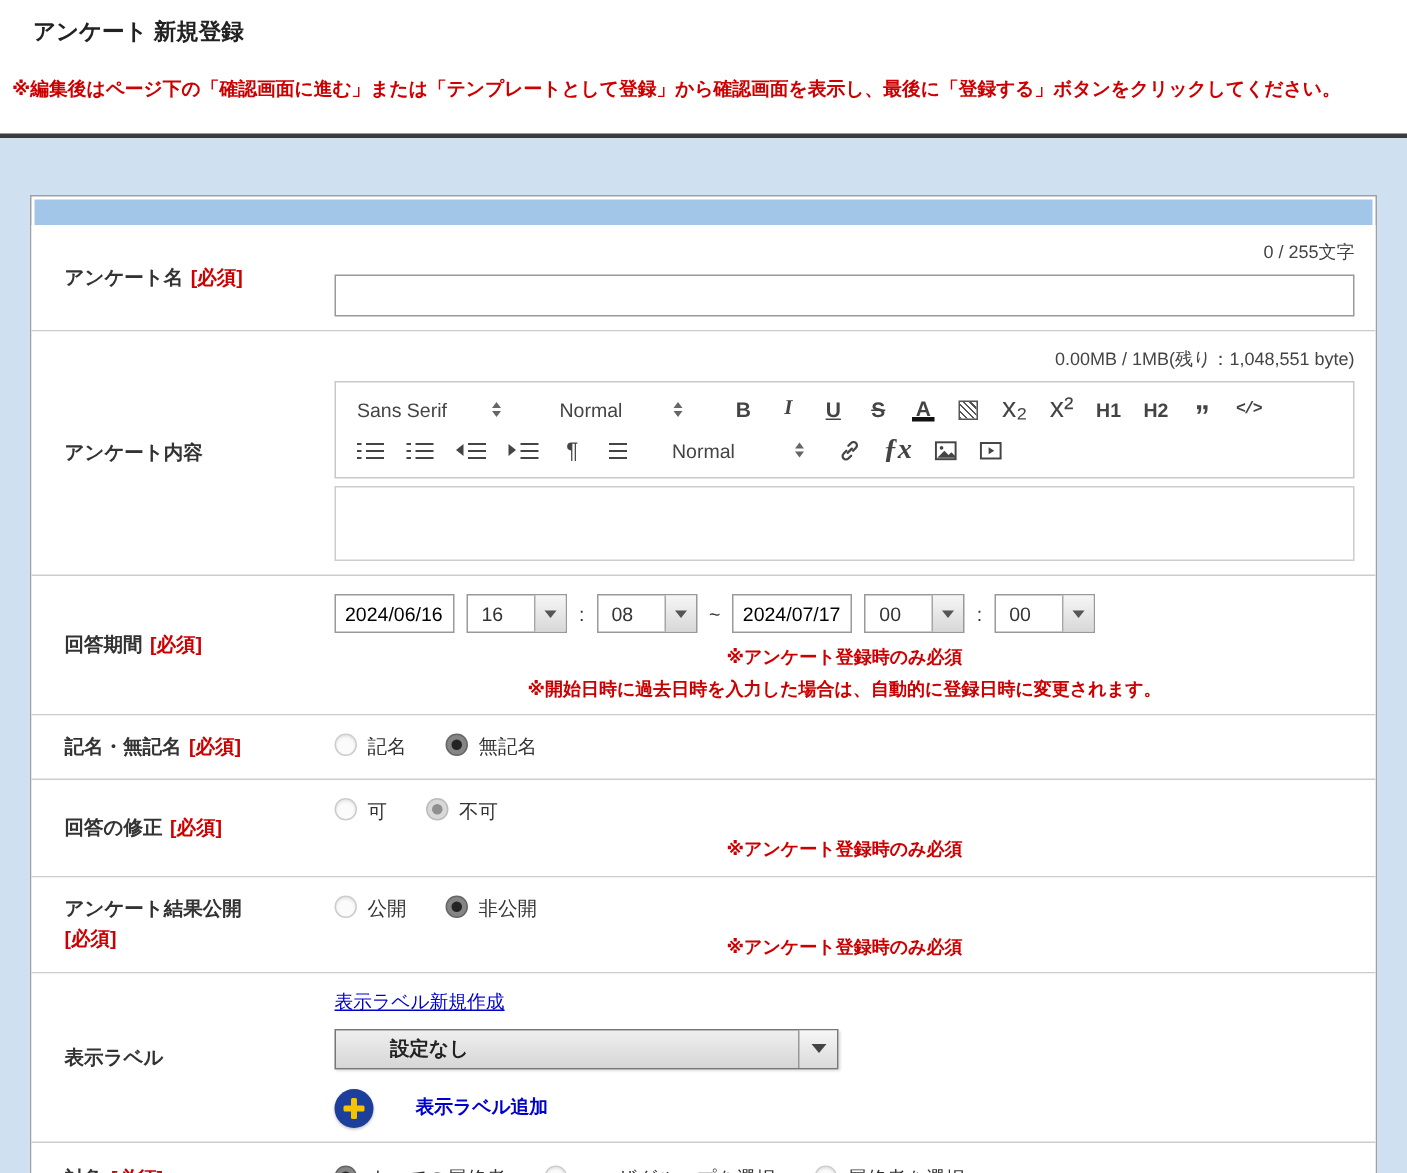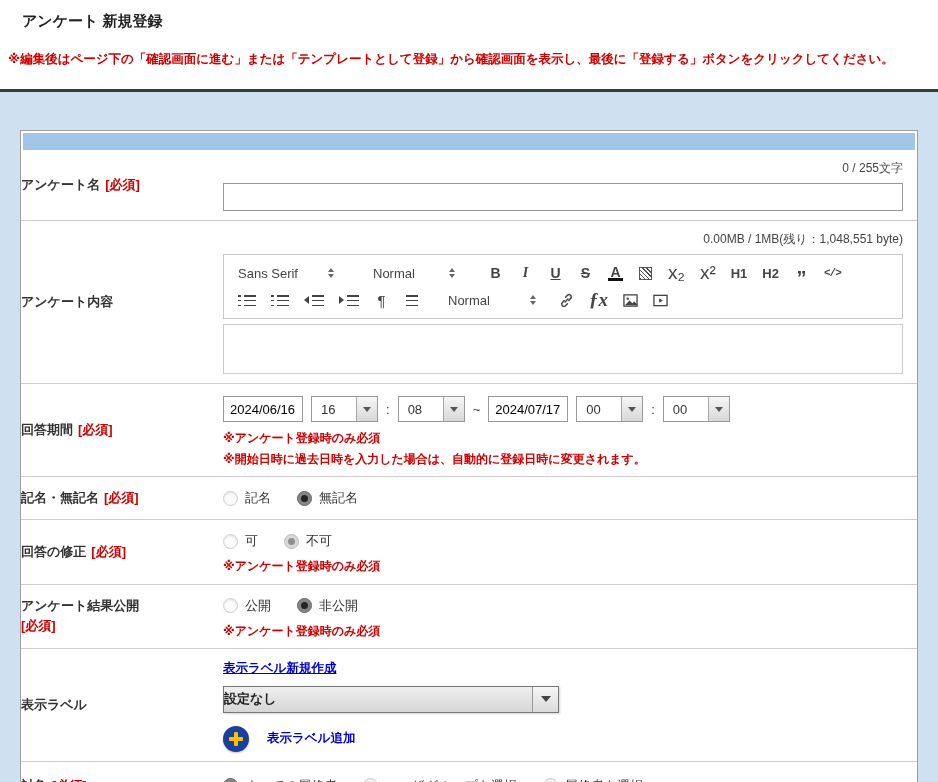--- a/index.html
+++ b/index.html
@@ -16,21 +16,21 @@
   .warning { margin-top: 20px; color: #cc0000; font-weight: bold; font-size: 12.5px; white-space: nowrap; overflow: hidden; }
   .dark-divider { margin-top: 21px; height: 3px; background: #3b3b3b; }
 
   
   .content-bg { background: #cfe0f1; padding: 38px 20px 14px 20px; }
   .panel { background: #fff; border: 1px solid #a0a0a0; }
   .panel-bar { height: 17px; background: #a2c6e8; margin: 2px 2px 0 2px; }
 
   
   .form-row { display: flex; border-bottom: 1px solid #ccc; background: #fff; }
-  .row-label { width: 200px; min-width: 200px; display: flex; align-items: center; font-weight: bold; font-size: 13px; color: #333; }
+  .row-label { width: 200px; min-width: 200px; padding-left: 22px; display: flex; align-items: center; font-weight: bold; font-size: 13px; color: #333; }
   .req { color: #cc0000; margin-left: 5px; font-weight: bold; }
   .req.block { display: block; margin-left: 0; margin-top: 2px; }
   .row-content { flex: 1; padding: 9px 14px 9px 2px; }
 
   .align-right { text-align: right; font-size: 12px; color: #444; margin: 1px 0 6px 0; }
   .text-input { width: 100%; height: 28px; border: 1px solid #999; padding: 0 8px; font-size: 13px; background: #fff; }
 
   
   .editor-toolbar { border: 1px solid #c8c8c8; padding: 9px 14px; display: flex; flex-direction: column; gap: 9px; }
   .tb-row { display: flex; align-items: center; gap: 15px; flex-wrap: nowrap; }
@@ -60,40 +60,40 @@
   .tri-right { width: 0; height: 0; border-top: 4px solid transparent; border-bottom: 4px solid transparent; border-left: 5px solid #444; margin-right: 3px; }
   .editor-area { border: 1px solid #ccc; height: 50px; margin-top: 5px; background: #fff; cursor: text; }
 
   
   .period-line { display: flex; align-items: center; gap: 8px; font-size: 13px; margin-top: 3px; }
   .date-input { width: 80px; height: 26px; border: 1px solid #999; padding: 0 6px; font-size: 13px; background: #fff; }
   .time-select { display: inline-flex; height: 26px; border: 1px solid #999; background: #fff; }
   .ts-value { width: 44px; display: flex; align-items: center; padding-left: 9px; font-size: 13px; }
   .ts-btn { width: 21px; border-left: 1px solid #a5a5a5; background: linear-gradient(#f6f6f6, #d8d8d8); display: flex; align-items: center; justify-content: center; cursor: pointer; }
   .tri-down-sm { width: 0; height: 0; border-left: 4px solid transparent; border-right: 4px solid transparent; border-top: 5px solid #555; }
-  .note { color: #cc0000; font-weight: bold; font-size: 12px; margin-top: 5px; line-height: 1.35; }
+  .note { color: #cc0000; font-weight: bold; font-size: 12px; margin-top: 5px; line-height: 1.35; text-align: center; }
   .note.first { margin-top: 8px; }
 
   
   .radio-row { display: flex; align-items: center; min-height: 24px; }
-  .radio { display: inline-flex; align-items: center; gap: 7px; cursor: pointer; font-size: 13px; margin-right: 26px; }
+  .radio { display: inline-flex; gap: 7px; cursor: pointer; font-size: 13px; margin-right: 26px; }
   .rb { width: 15px; height: 15px; border-radius: 50%; position: relative; flex: none; }
   .rb.off { background: #fbfbfb; border: 1px solid #ccc; box-shadow: inset 0 1px 2px rgba(0,0,0,0.10); }
   .rb.on { background: #858585; border: 1px solid #666; }
   .rb.on::after { content: ""; position: absolute; inset: 3px; border-radius: 50%; background: #242424; }
   .rb.on-gray { background: #d8d8d8; border: 1px solid #bbb; }
   .rb.on-gray::after { content: ""; position: absolute; inset: 3px; border-radius: 50%; background: #8f8f8f; }
 
   
-  .create-link { color: #0000cc; font-weight: bold; font-size: 12.5px; text-decoration: underline; cursor: pointer; display: inline-block; margin: 2px 0 9px 0; }
+  .create-link { color: #0000cc; font-weight: normal; font-size: 12.5px; text-decoration: underline; cursor: pointer; display: inline-block; margin: 2px 0 9px 0; }
   .label-select { width: 336px; height: 27px; border: 1px solid #777; display: flex; background: linear-gradient(#efefef, #d6d6d6); box-shadow: 1px 1px 2px rgba(0,0,0,0.18); cursor: pointer; }
-  .ls-value { flex: 1; display: flex; align-items: center; font-weight: bold; font-size: 13px; color: #222; }
+  .ls-value { flex: 1; display: flex; align-items: center; font-weight: bold; font-size: 13px; color: #222; margin-left: 36px; }
   .ls-btn { width: 26px; border-left: 1px solid #999; display: flex; align-items: center; justify-content: center; background: linear-gradient(#f6f6f6, #dadada); }
   .tri-down-lg { width: 0; height: 0; border-left: 5px solid transparent; border-right: 5px solid transparent; border-top: 6px solid #444; }
-  .add-line { display: flex; align-items: center; gap: 18px; margin-top: 13px; }
+  .add-line { display: flex; align-items: center; gap: 28px; margin-top: 13px; }
   .plus-btn { width: 26px; height: 26px; border-radius: 50%; background: #1c3f9c; position: relative; cursor: pointer; flex: none; box-shadow: 0 1px 2px rgba(0,0,0,0.25); }
   .plus-btn::before { content: ""; position: absolute; left: 50%; top: 50%; width: 14px; height: 4px; background: #f5c400; transform: translate(-50%, -50%); border-radius: 1px; }
   .plus-btn::after { content: ""; position: absolute; left: 50%; top: 50%; width: 4px; height: 14px; background: #f5c400; transform: translate(-50%, -50%); border-radius: 1px; }
   .add-link { color: #0000cc; font-weight: bold; font-size: 12.5px; cursor: pointer; }
 </style>
 </head>
 <body>
 
 <div class="top-area">
   <h1 class="page-title">アンケート 新規登録</h1>

